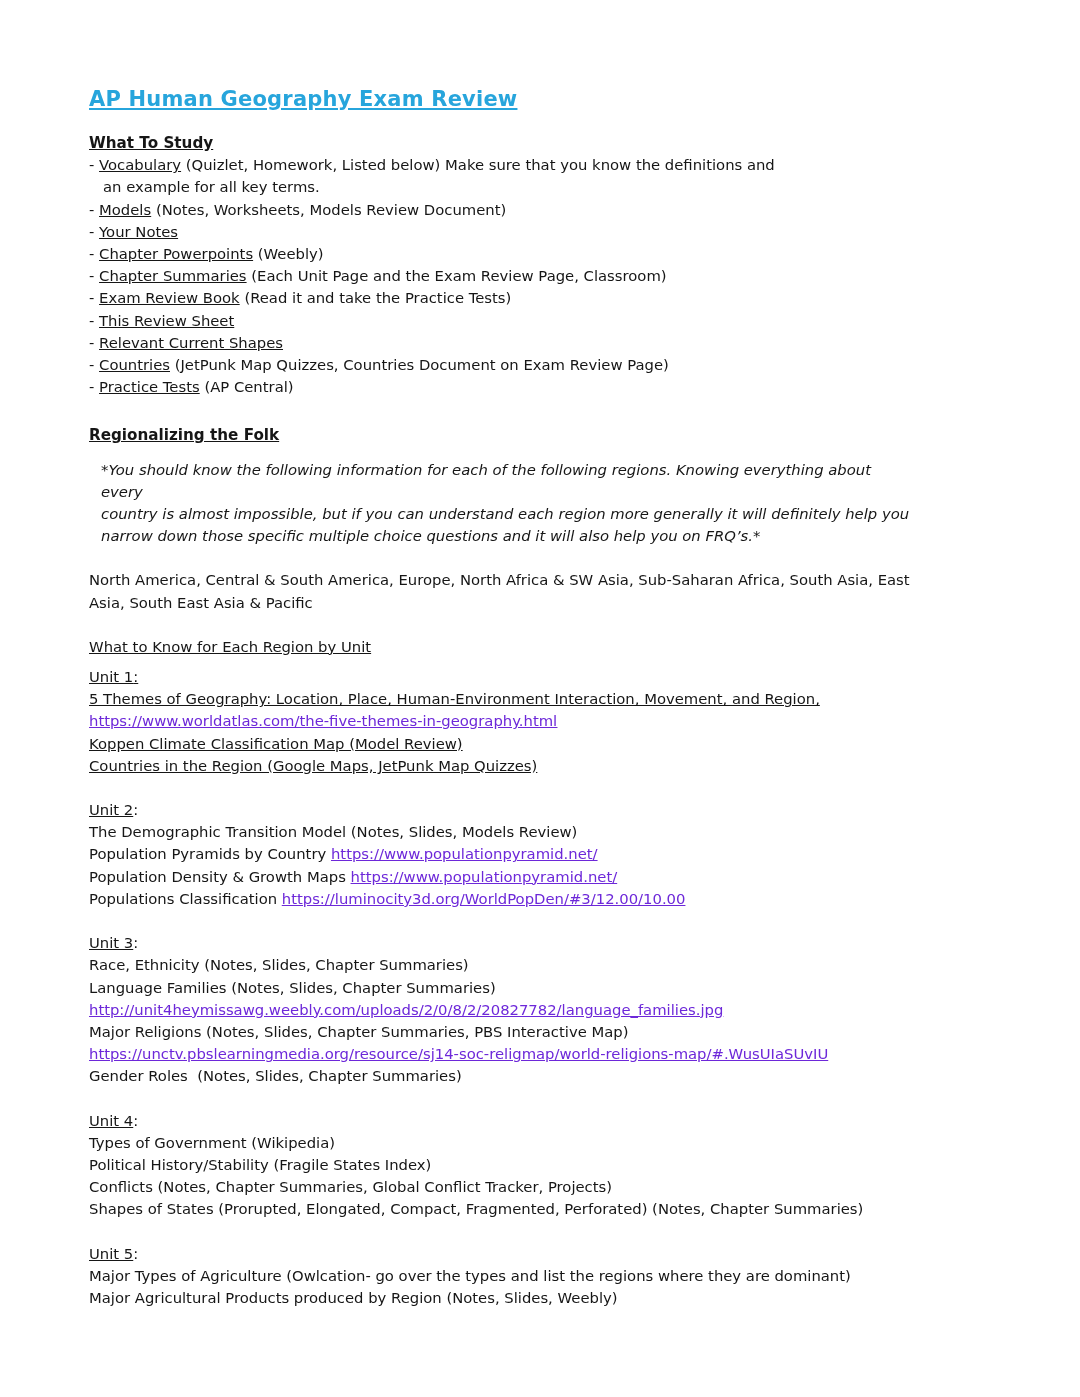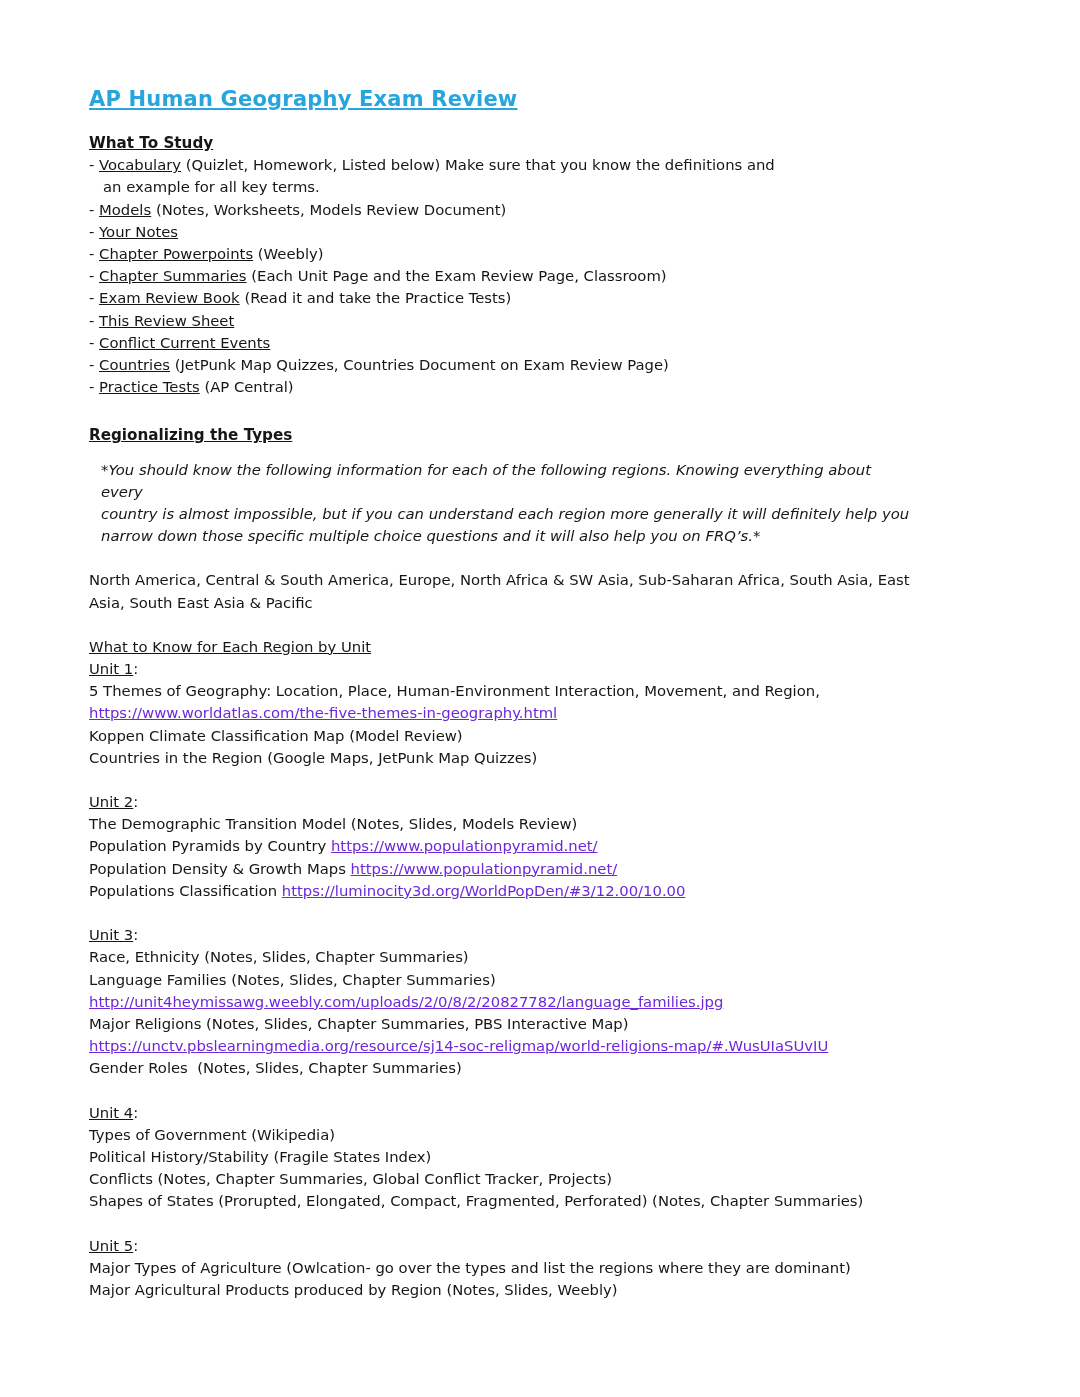--- a/index.html
+++ b/index.html
@@ -50,21 +50,21 @@
   }
   .h3 {
     margin: 22px 0 0 0;
     font-size: 14.8px;
     font-weight: 400;
     line-height: 22.2px;
     text-decoration: underline;
   }
   .units { margin: 0; }
   .unit { margin-top: 22px; }
-  .unit:first-child { margin-top: 0; }
+  .unit:first-child { margin-top: 8px; text-decoration: underline; }
   .u-label { text-decoration: underline; }
   .u-line { white-space: pre-wrap; }
   a.link {
     color: #6d28d9;
     text-decoration: underline;
     cursor: pointer;
     word-break: break-all;
   }
 </style>
 </head>
@@ -75,26 +75,26 @@
 
   <h2 class="h2">What To Study</h2>
   <div class="study-list body-sz" id="study-list">
       <div class="study-item"><span class="study-dash">- </span><span class="study-term">Vocabulary</span><span class="study-desc"> (Quizlet, Homework, Listed below) Make sure that you know the definitions and</span><br><span class="study-cont">an example for all key terms.</span></div>
       <div class="study-item"><span class="study-dash">- </span><span class="study-term">Models</span><span class="study-desc"> (Notes, Worksheets, Models Review Document)</span></div>
       <div class="study-item"><span class="study-dash">- </span><span class="study-term">Your Notes</span><span class="study-desc"></span></div>
       <div class="study-item"><span class="study-dash">- </span><span class="study-term">Chapter Powerpoints</span><span class="study-desc"> (Weebly)</span></div>
       <div class="study-item"><span class="study-dash">- </span><span class="study-term">Chapter Summaries</span><span class="study-desc"> (Each Unit Page and the Exam Review Page, Classroom)</span></div>
       <div class="study-item"><span class="study-dash">- </span><span class="study-term">Exam Review Book</span><span class="study-desc"> (Read it and take the Practice Tests)</span></div>
       <div class="study-item"><span class="study-dash">- </span><span class="study-term">This Review Sheet</span><span class="study-desc"></span></div>
-      <div class="study-item"><span class="study-dash">- </span><span class="study-term">Conflict Current Events</span><span class="study-desc"></span></div>
+      <div class="study-item"><span class="study-dash">- </span><span class="study-term">Relevant Current Shapes</span><span class="study-desc"></span></div>
       <div class="study-item"><span class="study-dash">- </span><span class="study-term">Countries</span><span class="study-desc"> (JetPunk Map Quizzes, Countries Document on Exam Review Page)</span></div>
       <div class="study-item"><span class="study-dash">- </span><span class="study-term">Practice Tests</span><span class="study-desc"> (AP Central)</span></div>
     </div>
 
-  <h2 class="h2" style="margin-top:26px">Regionalizing the Types</h2>
+  <h2 class="h2" style="margin-top:26px">Regionalizing the Folk</h2>
   <p class="note body-sz">*You should know the following information for each of the following regions. Knowing everything about every
 country is almost impossible, but if you can understand each region more generally it will definitely help you
 narrow down those specific multiple choice questions and it will also help you on FRQ’s.*</p>
   <p class="regions body-sz">North America, Central &amp; South America, Europe, North Africa &amp; SW Asia, Sub-Saharan Africa, South Asia, East
 Asia, South East Asia &amp; Pacific</p>
 
   <h3 class="h3">What to Know for Each Region by Unit</h3>
   <div class="units body-sz" id="units">
       <div class="unit">
         <div class="u-head"><span class="u-label">Unit 1</span><span class="u-colon">:</span></div>

